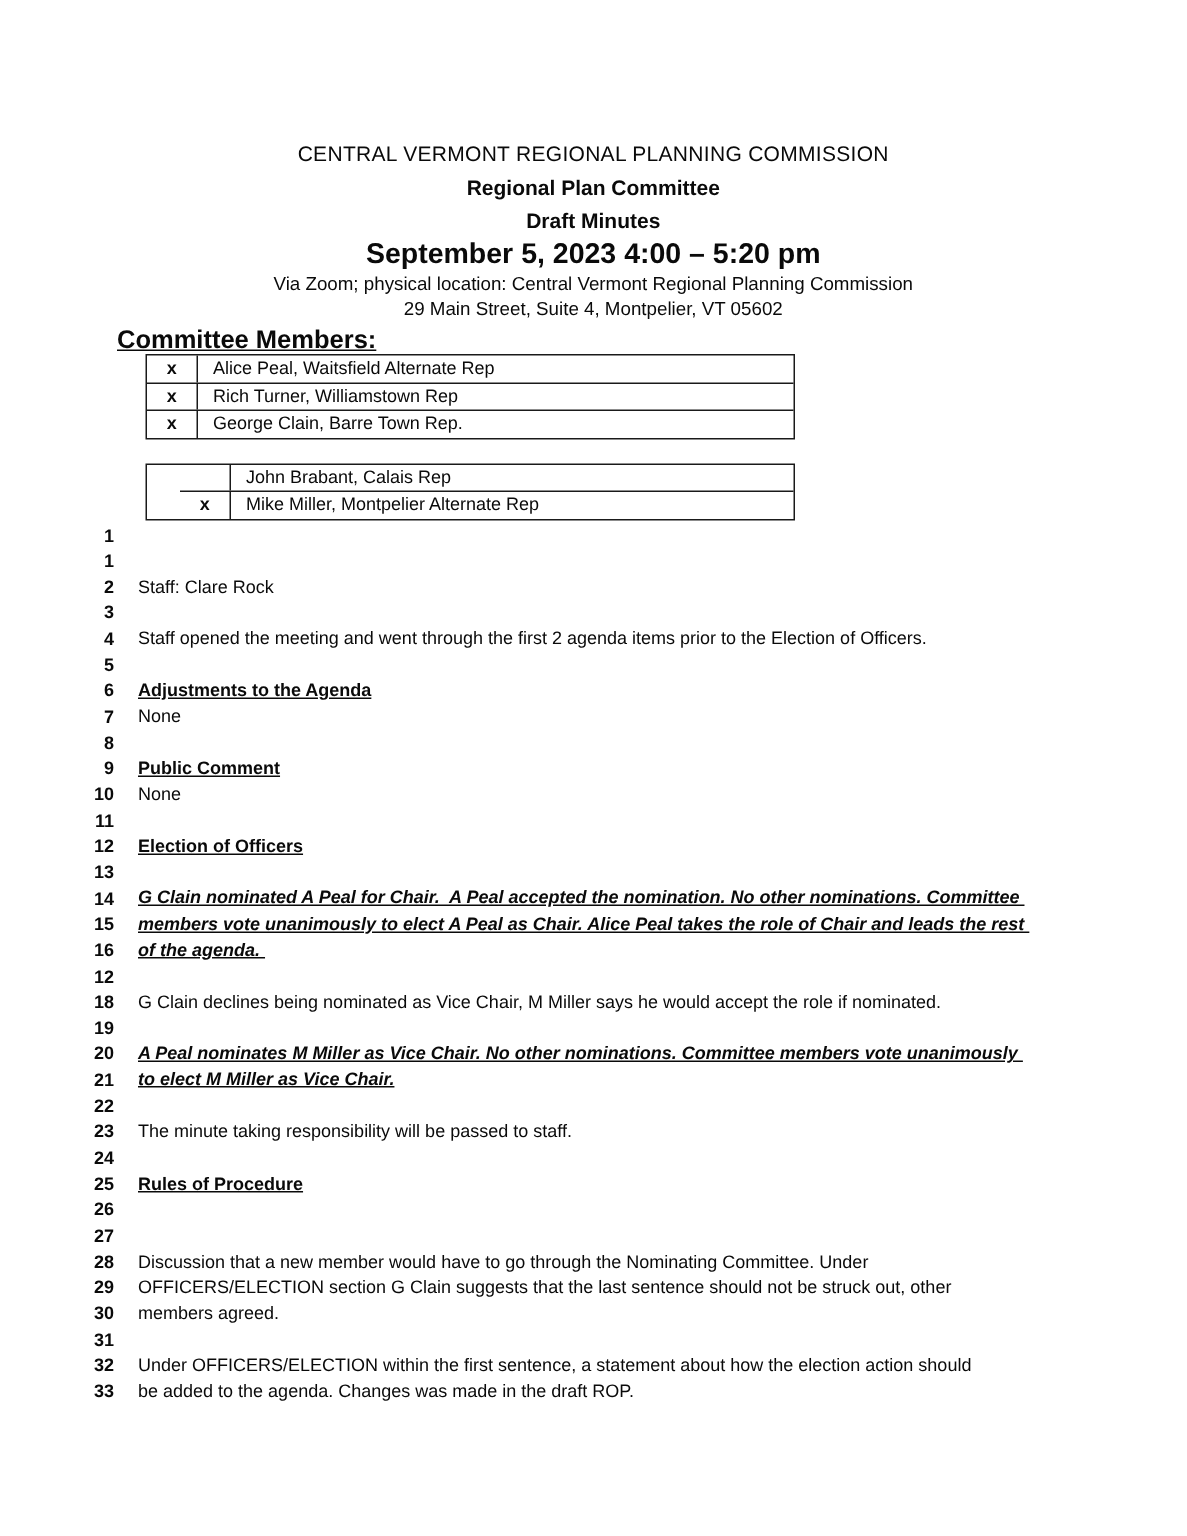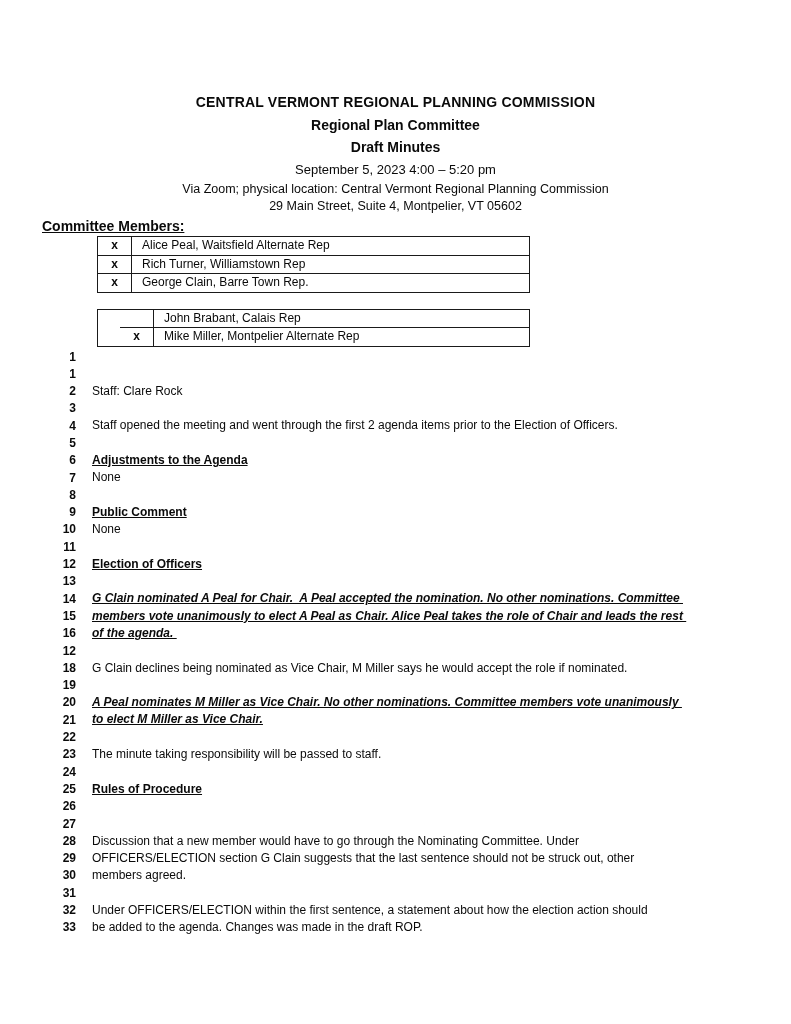--- a/index.html
+++ b/index.html
@@ -13,29 +13,29 @@
     overflow: hidden;
     font-family: "Liberation Sans", sans-serif;
     color: #0a0a0a;
     position: relative;
   }
   .page {
     padding-top: 91px;
   }
   
   .hdr { text-align: center; }
-  .hdr-title   { font-size: 14px;  font-weight: bold; line-height: 23px; letter-spacing: 0.2px; }
+  .hdr-title   { font-size: 14px;  font-weight: normal; line-height: 23px; letter-spacing: 0.2px; }
   .hdr-sub     { font-size: 14px;  font-weight: bold; line-height: 22px; }
-  .hdr-date    { font-size: 13px;  font-weight: normal; line-height: 23px; text-align: center; }
+  .hdr-date    { font-size: 19px;  font-weight: bold; line-height: 23px; text-align: center; }
   .hdr-small   { font-size: 12.5px; line-height: 17px; }
 
   
   .committee-label {
-    margin: 4px 0 2px 42px;
-    font-size: 14px;
+    margin: 4px 0 2px 78px;
+    font-size: 17px;
     font-weight: bold;
     text-decoration: underline;
     line-height: 15px;
   }
   .member-table {
     margin-left: 97px;
     width: 433px;
     border: 1.6px solid #1a1a1a;
     box-sizing: border-box;
   }

